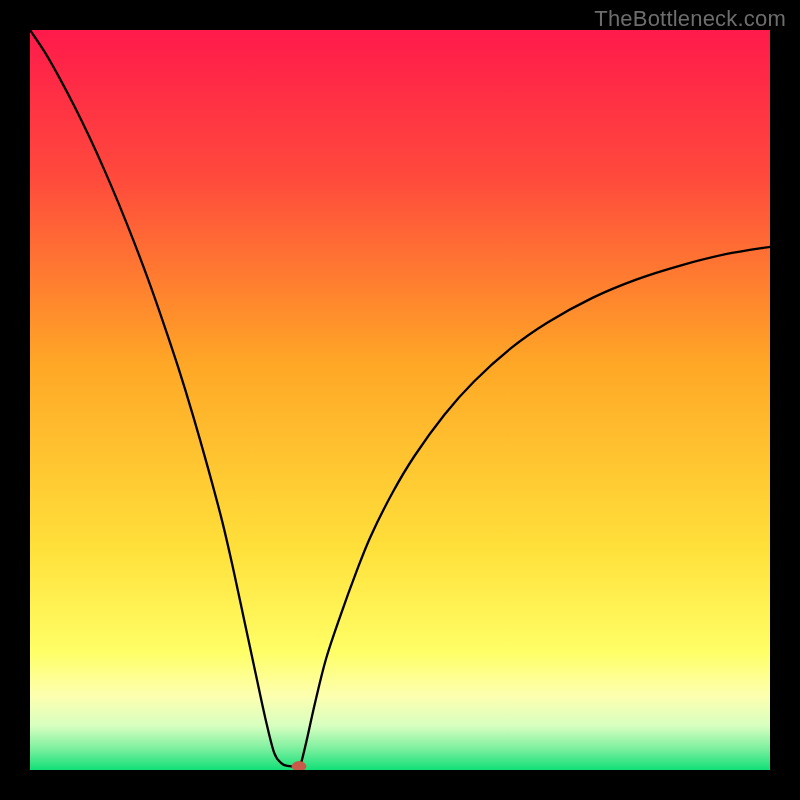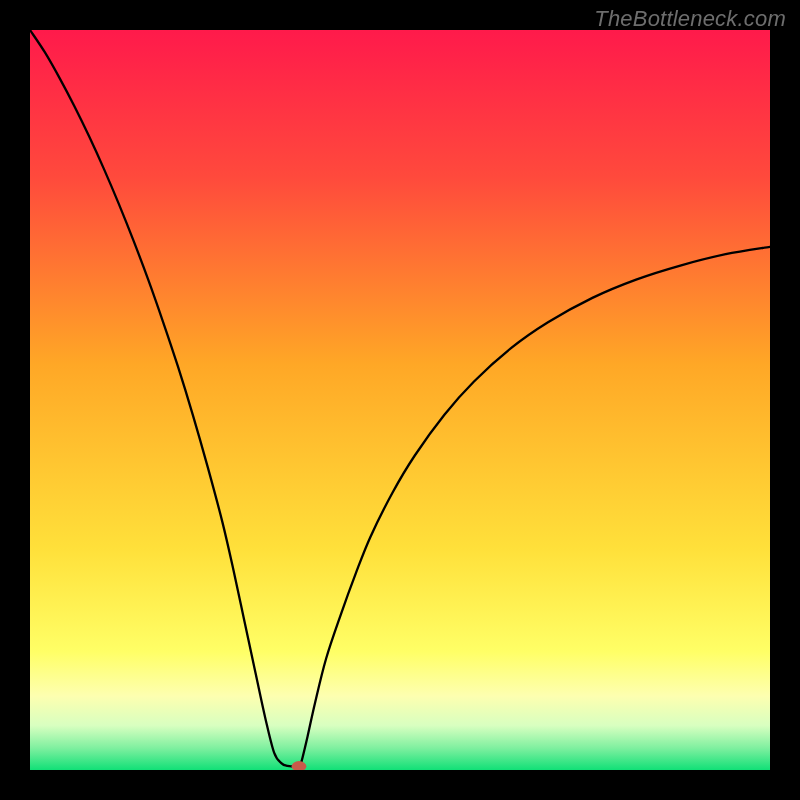--- a/index.html
+++ b/index.html
@@ -10,21 +10,20 @@
     background: #000;
     overflow: hidden;
   }
   .frame {
     position: absolute;
     left: 0;
     top: 0;
     width: 800px;
     height: 800px;
     background: #000;
-    font-style: italic;
   }
   .watermark {
     position: absolute;
     top: 6px;
     right: 14px;
     font-family: Arial, Helvetica, sans-serif;
     font-size: 22px;
     color: #6d6d6d;
     letter-spacing: 0.2px;
     user-select: none;

